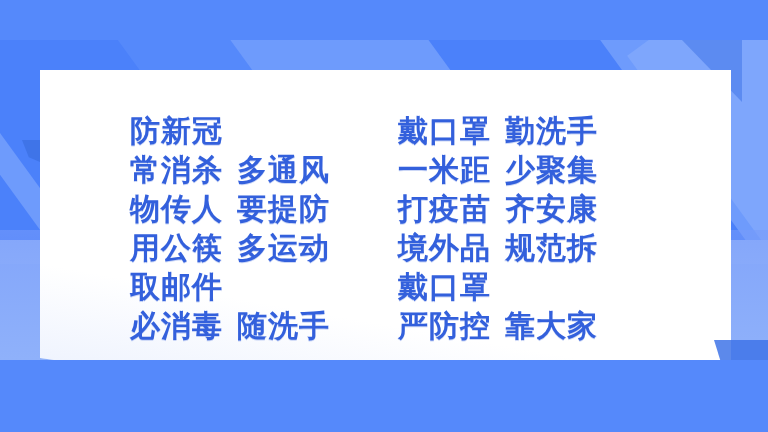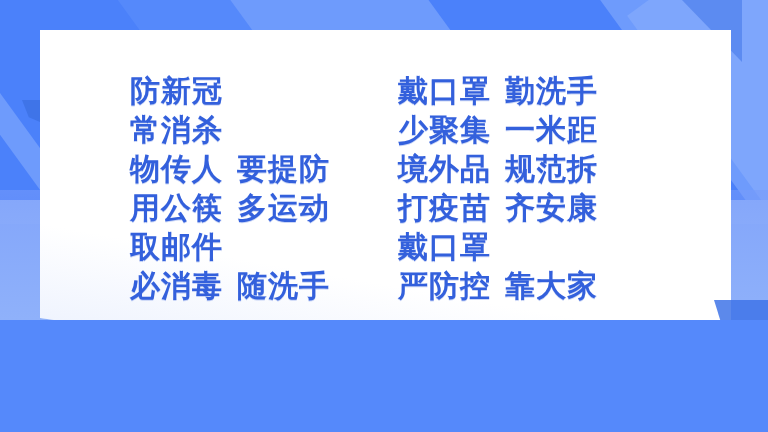--- a/index.html
+++ b/index.html
@@ -7,20 +7,21 @@
     padding: 0;
     background: #5589fb;
   }
   #stage {
     position: relative;
     width: 768px;
     height: 320px;
     overflow: hidden;
     background: #5589fb;
     font-family: "Liberation Sans", "DejaVu Sans", sans-serif;
+    margin-top: 40px;
   }
 
   
   .bg-layer {
     position: absolute;
     inset: 0;
     overflow: hidden;
   }
   .band {
     position: absolute;
@@ -190,20 +191,21 @@
   <div class="right-notch"></div>
 
   <div class="slogan-wrap">
 
     <div class="slogan-col">
       <div class="slogan-line">
         <span class="phrase">防新冠</span>
       </div>
       <div class="slogan-line">
         <span class="phrase">常消杀</span>
+        <span class="phrase">多通风</span>
       </div>
       <div class="slogan-line">
         <span class="phrase">物传人</span>
         <span class="phrase">要提防</span>
       </div>
       <div class="slogan-line">
         <span class="phrase">用公筷</span>
         <span class="phrase">多运动</span>
       </div>
       <div class="slogan-line">
@@ -214,32 +216,32 @@
         <span class="phrase">随洗手</span>
       </div>
     </div>
 
     <div class="slogan-col">
       <div class="slogan-line">
         <span class="phrase">戴口罩</span>
         <span class="phrase">勤洗手</span>
       </div>
       <div class="slogan-line">
+        <span class="phrase">一米距</span>
         <span class="phrase">少聚集</span>
-        <span class="phrase">一米距</span>
+      </div>
+      <div class="slogan-line">
+        <span class="phrase">打疫苗</span>
+        <span class="phrase">齐安康</span>
       </div>
       <div class="slogan-line">
         <span class="phrase">境外品</span>
         <span class="phrase">规范拆</span>
       </div>
       <div class="slogan-line">
-        <span class="phrase">打疫苗</span>
-        <span class="phrase">齐安康</span>
-      </div>
-      <div class="slogan-line">
         <span class="phrase">戴口罩</span>
       </div>
       <div class="slogan-line">
         <span class="phrase">严防控</span>
         <span class="phrase">靠大家</span>
       </div>
     </div>
 
   </div>
 </div>

